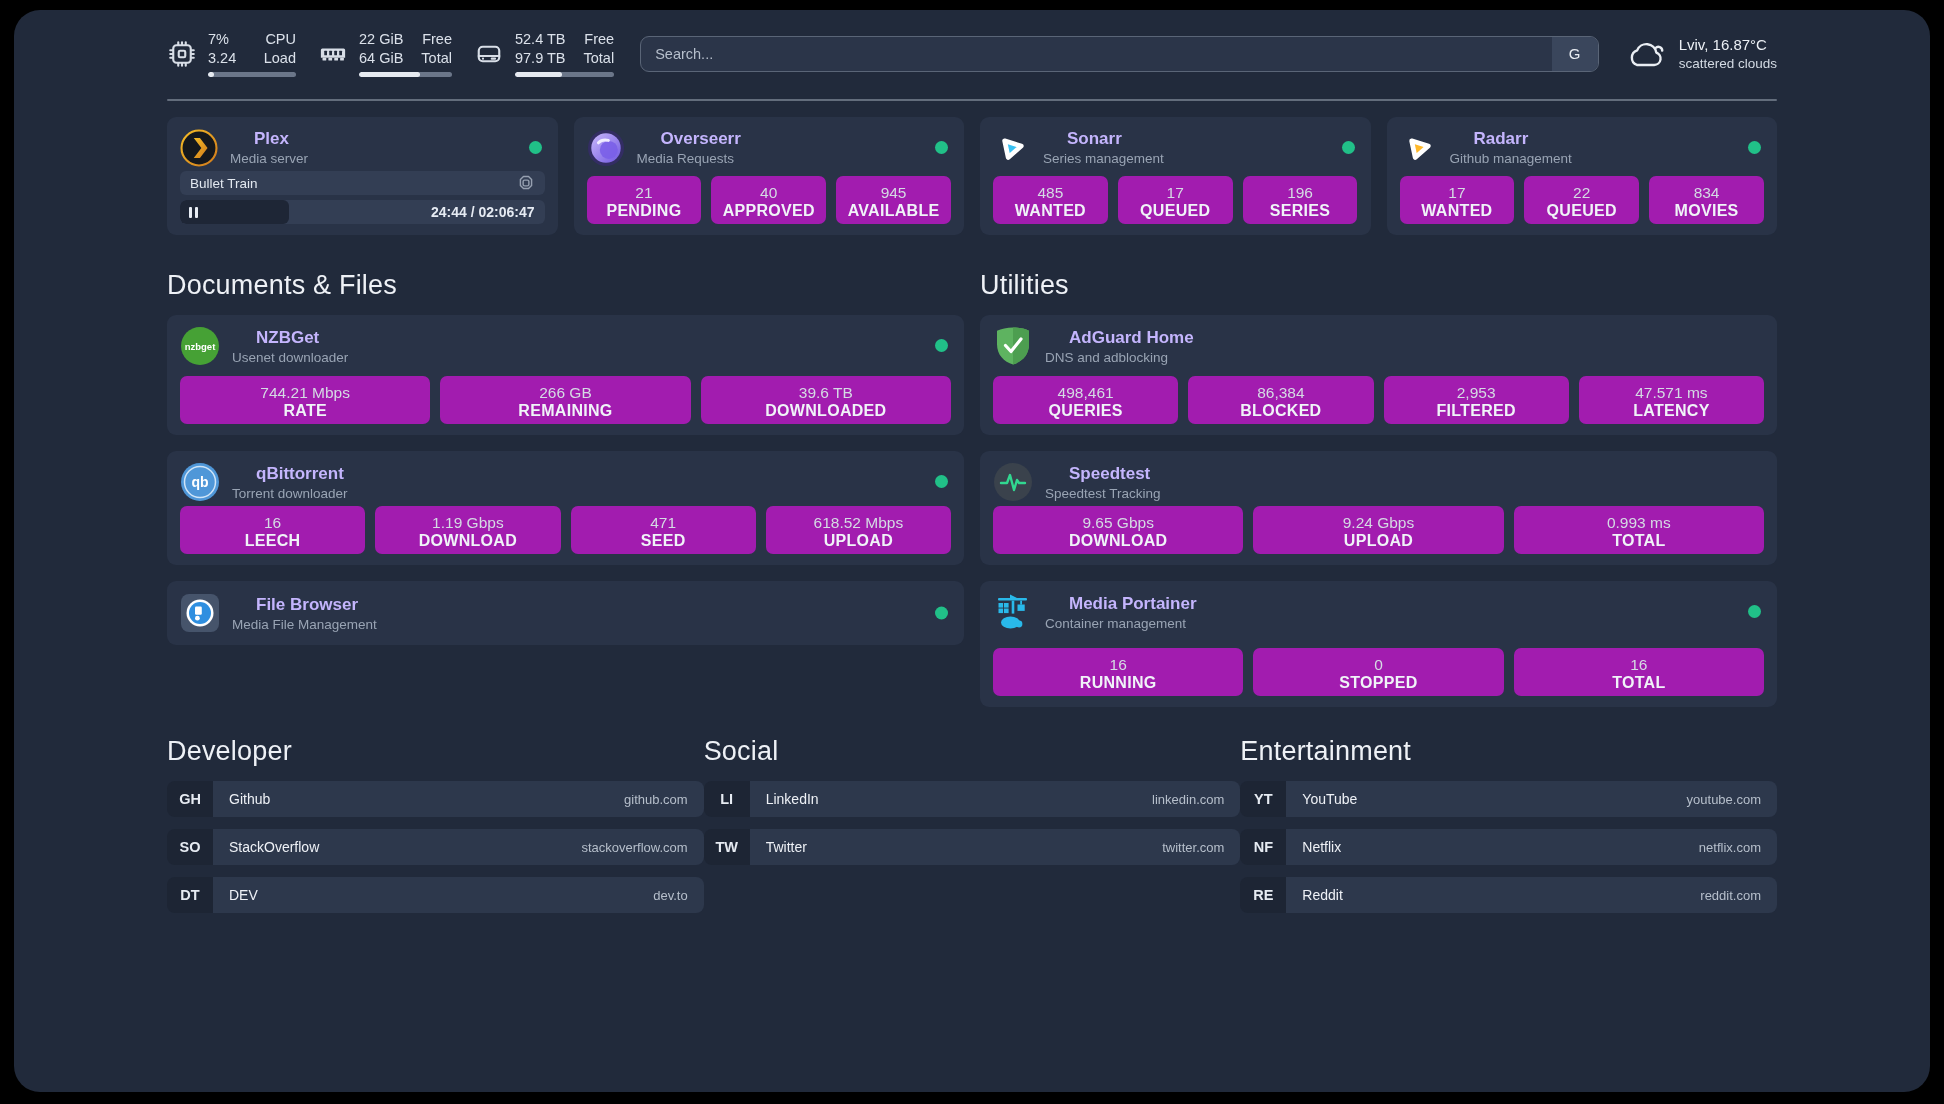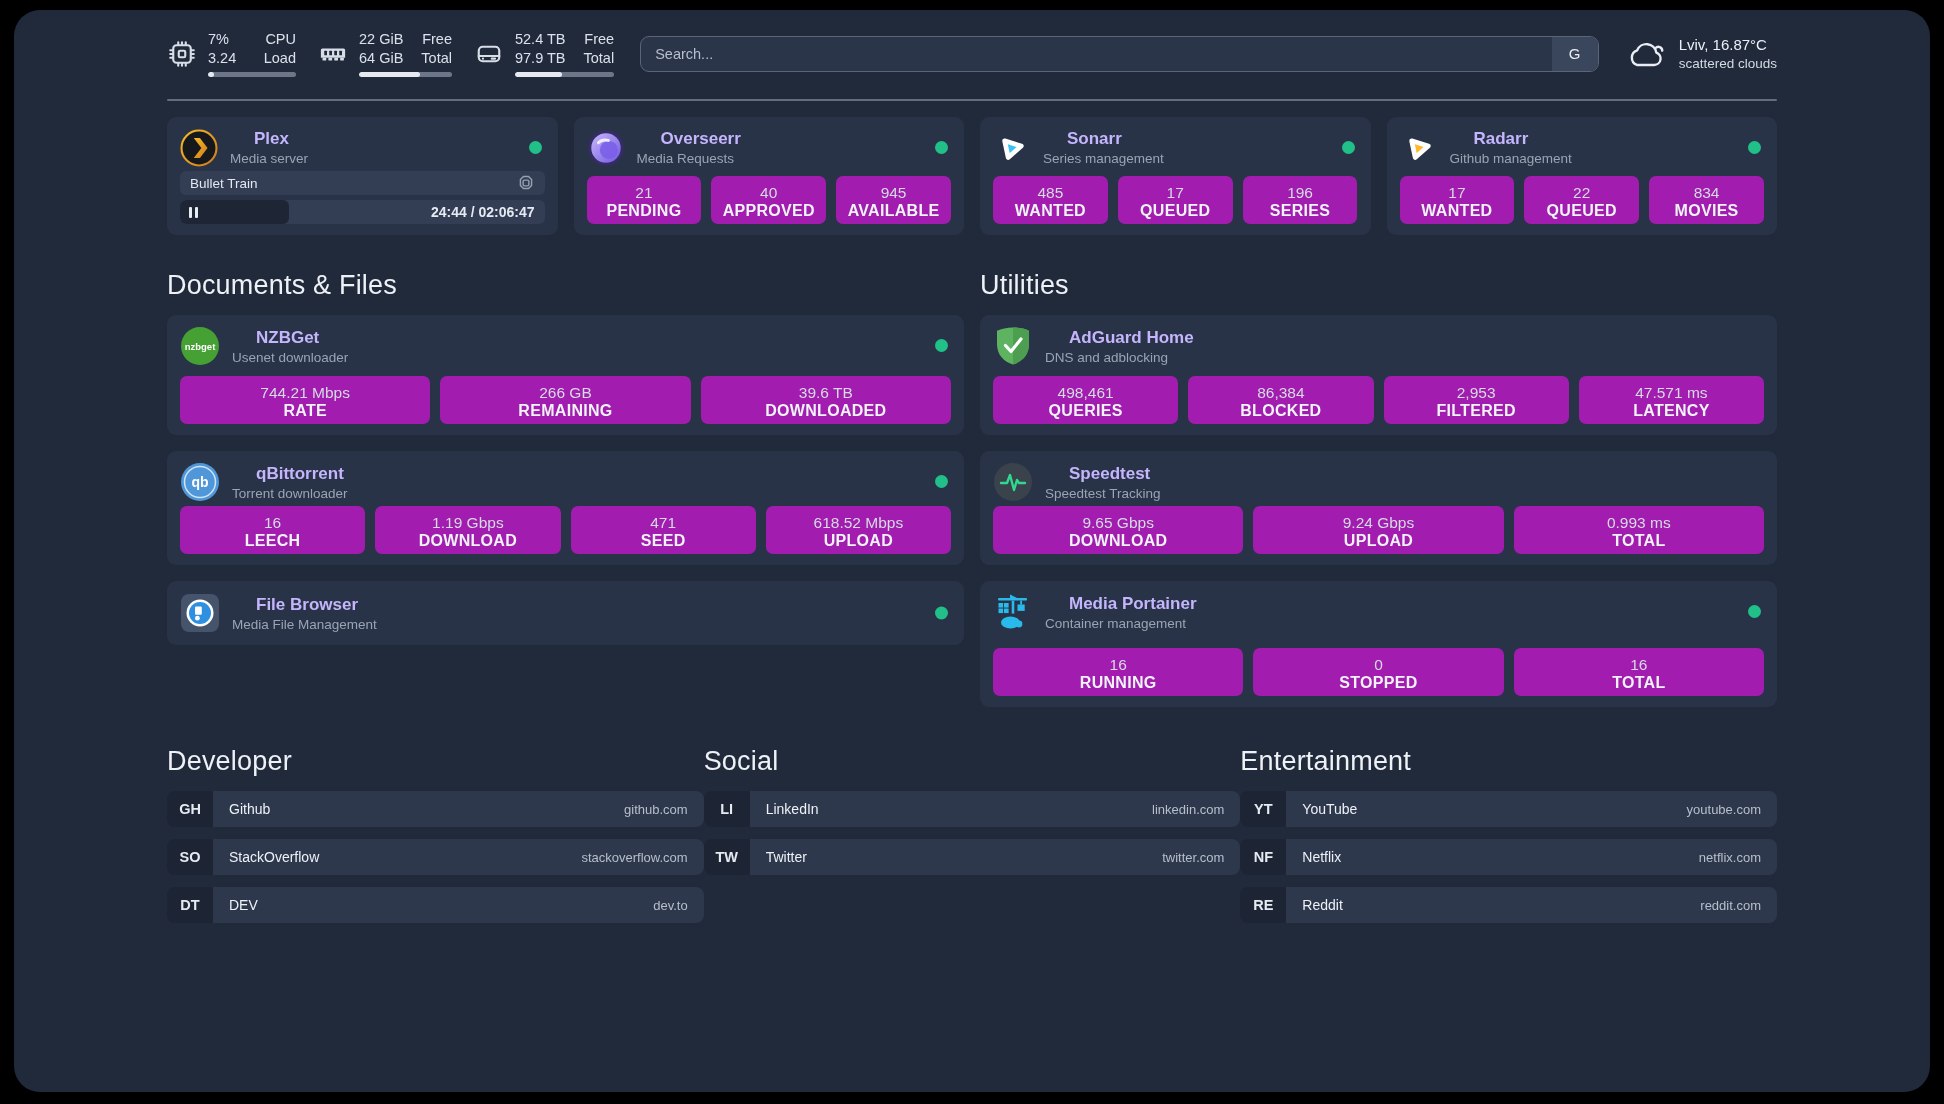--- a/index.html
+++ b/index.html
@@ -34,21 +34,21 @@
 
   .divider { margin-top:22px; height:2px; background:#9aa4b3; opacity:.55; border-radius:1px; }
 
   
   .section-heading { font-size:27px; font-weight:500; color:#eef1f6; line-height:36px; letter-spacing:.2px; }
   .h-media { margin-top:80px; }
 
   
   .media-grid { display:grid; grid-template-columns:repeat(4,1fr); gap:16px; margin-top:16px; }
   .mid-grid { display:grid; grid-template-columns:1fr 1fr; gap:16px; margin-top:32px; align-items:start; }
-  .bottom-grid { display:grid; grid-template-columns:repeat(3,1fr); margin-top:36px; align-items:start; }
+  .bottom-grid { display:grid; grid-template-columns:repeat(3,1fr); margin-top:26px; align-items:start; }
   .stack { display:flex; flex-direction:column; gap:16px; margin-top:12px; }
 
   
   .card { position:relative; background:#293347; border-radius:9px; padding:11px 13px; display:flex; flex-direction:column; cursor:pointer; }
   .card-media { height:118px; }
   .card-r1 { height:120px; }
   .card-r2 { height:114px; }
   .card-fb { height:64px; justify-content:center; }
   .card-port { height:126px; }
   .card-header { display:flex; align-items:center; gap:12px; }

